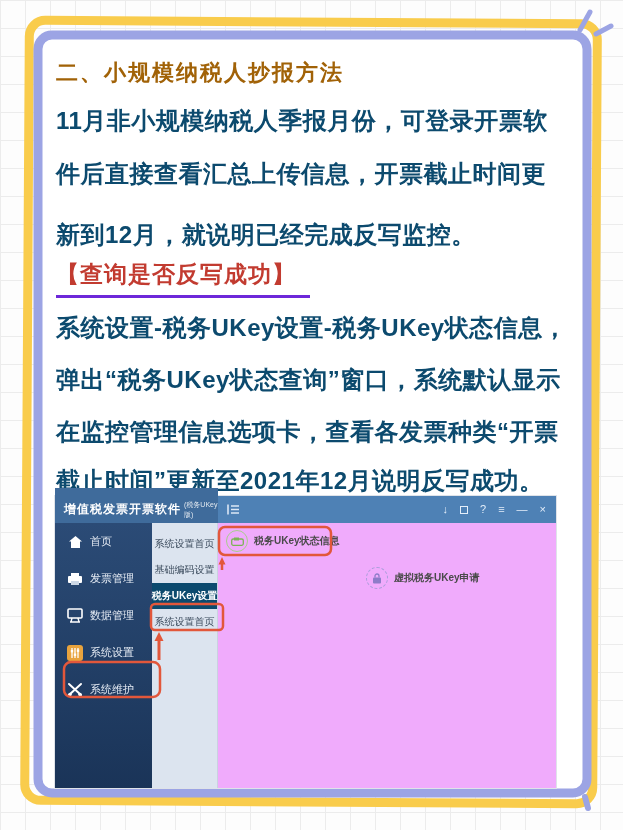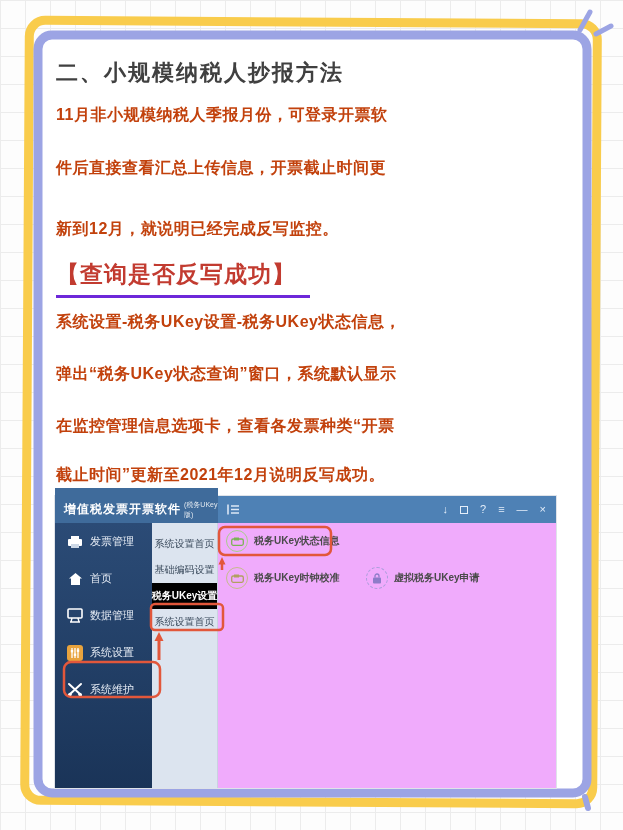--- a/index.html
+++ b/index.html
@@ -11,22 +11,22 @@
     background-image:
       linear-gradient(to right,#ececec 1px,transparent 1px),
       linear-gradient(to bottom,#ececec 1px,transparent 1px);
     background-size:25px 28px;
     overflow:hidden;
   }
   .border-svg { position:absolute; left:0; top:0; z-index:1; }
   .content { position:absolute; left:0; top:0; width:623px; height:830px; z-index:2; }
 
   .line { position:absolute; left:56px; white-space:nowrap; font-weight:bold;
-          color:#c2410c; font-size:16px; letter-spacing:0.5px; }
-  .title-line { color:#404040; font-size:22px; letter-spacing:2px; }
+          color:#0c4a6e; font-size:24px; letter-spacing:0.5px; }
+  .title-line { color:#a16207; font-size:22px; letter-spacing:2px; }
   .hl-line { color:#c23b30; font-size:23px; letter-spacing:1px;
              border-bottom:3px solid #6d28d9; padding:0 14px 5px 0; }
 
   
   .shot { position:absolute; left:55px; top:496px; width:501px; height:292px;
           box-shadow:0 0 0 1px #dfe3e9; background:#fcfdfe; font-weight:normal; }
   .titlebar { position:absolute; left:0; top:0; width:501px; height:27px;
               background:#4e81b5; display:flex; align-items:center; color:#fff; }
   .titlebar-left { width:163px; height:44px; background:#3f6b9b;
                    display:flex; align-items:center; padding-left:9px; flex:none; }
@@ -44,21 +44,21 @@
   .side-item { height:37px; display:flex; align-items:center; gap:7px;
                padding-left:12px; font-size:11px; white-space:nowrap; }
   .side-ic { width:16px; height:16px; flex:none; display:flex; align-items:center; justify-content:center; }
   .gear-sq { width:16px; height:16px; background:#e8a33d; border-radius:3px;
              display:flex; align-items:center; justify-content:center; }
 
   .submenu { width:66px; background:#dce4ef; flex:none; padding-top:8px;
              border-right:1px solid #c9d2e0; }
   .sub-item { height:26px; display:flex; align-items:center; justify-content:center;
               font-size:10px; color:#3a4a5c; white-space:nowrap; }
-  .sub-item.sel { background:#000000; color:#fff; font-weight:bold; }
+  .sub-item.sel { background:#0c4a6e; color:#fff; font-weight:bold; }
 
   .mainarea { flex:1; background:#f0abfc; position:relative; }
   .m-item { position:absolute; display:flex; align-items:center; gap:6px; height:26px; }
   .m-label { font-size:10px; color:#4a4a4a; font-weight:600; white-space:nowrap; }
   .ring { width:22px; height:22px; border-radius:50%; flex:none;
           display:flex; align-items:center; justify-content:center; }
 
   .annot { position:absolute; left:0; top:0; pointer-events:none; }
 </style>
 </head>
@@ -102,35 +102,35 @@
         <span>≡</span>
         <span>—</span>
         <span>×</span>
       </div>
     </div>
 
     <div class="shot-body">
       <div class="sidebar">
         <div class="side-item">
           <span class="side-ic">
+            <svg width="15" height="14" viewBox="0 0 15 14">
+                <path d="M7.5 1 L14 6.5 H12 V13 H3 V6.5 H1 Z" fill="#fff"></path>
+              </svg>
+          </span>
+          <span>首页</span>
+        </div>
+        <div class="side-item">
+          <span class="side-ic">
             <svg width="16" height="14" viewBox="0 0 16 14">
                 <rect x="1" y="4" width="14" height="7" rx="1" fill="#fff"></rect>
                 <rect x="4" y="1" width="8" height="3" fill="#fff"></rect>
                 <rect x="4" y="9" width="8" height="4" fill="#cdd8e6"></rect>
               </svg>
           </span>
           <span>发票管理</span>
-        </div>
-        <div class="side-item">
-          <span class="side-ic">
-            <svg width="15" height="14" viewBox="0 0 15 14">
-                <path d="M7.5 1 L14 6.5 H12 V13 H3 V6.5 H1 Z" fill="#fff"></path>
-              </svg>
-          </span>
-          <span>首页</span>
         </div>
         <div class="side-item">
           <span class="side-ic">
             <svg width="16" height="15" viewBox="0 0 16 15">
                 <rect x="1" y="1" width="14" height="9" rx="1" fill="none" stroke="#fff" stroke-width="1.6"></rect>
                 <path d="M5 10 L4 14 M11 10 L12 14 M3 14 H13" stroke="#fff" stroke-width="1.4"></path>
               </svg>
           </span>
           <span>数据管理</span>
         </div>
@@ -166,29 +166,20 @@
 
       <div class="mainarea">
         <div class="m-item" style="left:8px;top:5px">
           <span class="ring" style="border:1.5px solid #a9cd8c">
             <svg width="13" height="9" viewBox="0 0 13 9">
                 <rect x="0.7" y="2" width="11.6" height="6.3" rx="1.5" fill="none" stroke="#7cb356" stroke-width="1.3"></rect>
                 <rect x="3" y="0.5" width="5" height="3" fill="#7cb356"></rect>
               </svg>
           </span>
           <span class="m-label">税务UKey状态信息</span>
-        </div>
-        <div class="m-item" style="left:8px;top:42px">
-          <span class="ring" style="border:1.5px solid #c6bb8d">
-            <svg width="13" height="9" viewBox="0 0 13 9">
-                <rect x="0.7" y="2" width="11.6" height="6.3" rx="1.5" fill="none" stroke="#b0a05f" stroke-width="1.3"></rect>
-                <rect x="3" y="0.5" width="5" height="3" fill="#b0a05f"></rect>
-              </svg>
-          </span>
-          <span class="m-label">税务UKey时钟校准</span>
         </div>
         <div class="m-item" style="left:148px;top:42px">
           <span class="ring" style="border:1.5px dashed #ab9edb">
             <svg width="10" height="11" viewBox="0 0 10 11">
                 <rect x="1" y="4.5" width="8" height="6" rx="1" fill="#8d7cc8"></rect>
                 <path d="M3 4.5 V3 a2 2 0 0 1 4 0 V4.5" fill="none" stroke="#8d7cc8" stroke-width="1.3"></path>
               </svg>
           </span>
           <span class="m-label">虚拟税务UKey申请</span>
         </div>

